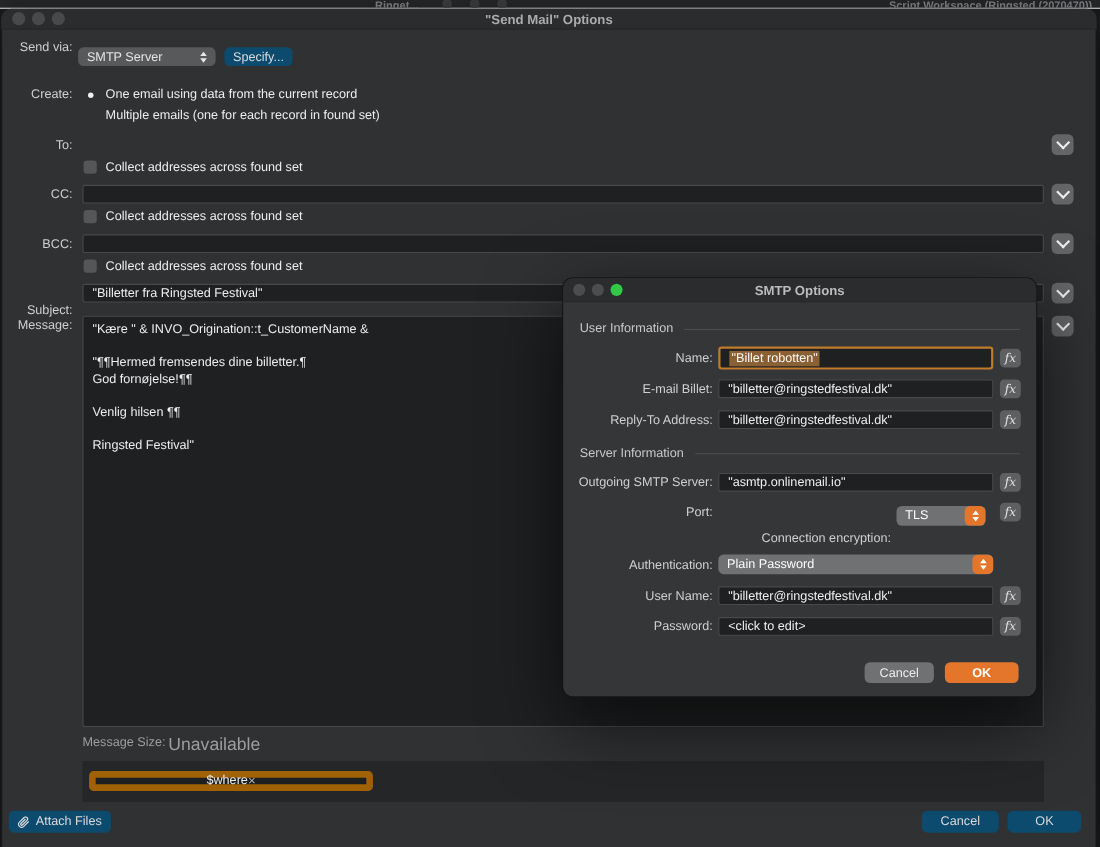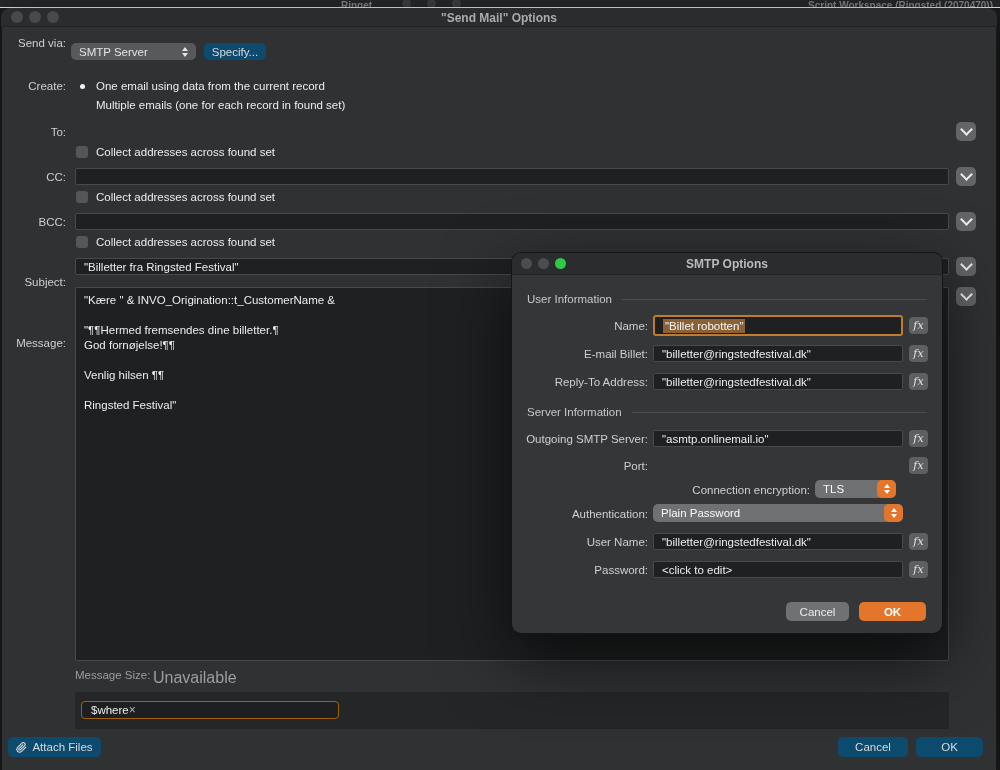--- a/index.html
+++ b/index.html
@@ -41,22 +41,22 @@
   .arr{display:flex;flex-direction:column;gap:2px;align-items:center;}
   .arr i{display:block;width:0;height:0;border-left:3.5px solid transparent;border-right:3.5px solid transparent;}
   .arr .up{border-bottom:4px solid #e8e8e8;}
   .arr .dn{border-top:4px solid #e8e8e8;}
 
   #message-box{white-space:pre-line;align-items:flex-start !important;padding-top:5px !important;
     line-height:15px;white-space:pre-line;}
   .dim{color:#9b9d9e;}
 
   #attach-band{background:#242627;}
-  #attach-chip{background:#1d1f20;border:1px solid #a16207;border-radius:4px;color:#eceded;
-    font-size:11.5px;display:flex;align-items:center;justify-content:flex-start;padding:0 9px;}
+  #attach-chip{background:#1d1f20;border:6px solid #a16207;border-radius:4px;color:#eceded;
+    font-size:11.5px;display:flex;align-items:center;justify-content:center;padding:0 9px;}
   #attach-chip .x{color:#b4b5b6;font-size:12px;}
 
   
   #dlg{left:512px;top:253px;width:430px;height:380px;background:#343637;border-radius:9px;
     box-shadow:0 0 0 1px #141516,0 24px 70px rgba(0,0,0,.65);}
   #dlg-titlebar{left:512px;top:253px;width:430px;height:22px;background:#2a2c2d;
     border-radius:9px 9px 0 0;border-bottom:1px solid #222425;}
   #dlg-title{left:512px;top:257px;width:430px;text-align:center;font-size:12px;font-weight:600;color:#b9bbbc;}
   .section{display:flex;align-items:center;gap:10px;}
   .section .stxt{color:#c6c8c9;font-size:11.5px;white-space:nowrap;}
@@ -153,21 +153,21 @@
   
   <div class="abs lbl" style="left:0;top:261px;width:66px;margin-top:15px;">Subject:</div>
   <div class="abs field" style="left:75px;top:258px;width:874px;height:17px;">
     <span>"Billetter fra Ringsted Festival"</span>
   </div>
   <div class="abs chevbtn" style="left:956px;top:257px;width:20px;height:19px;">
     <span class="chev"></span>
   </div>
 
   
-  <div class="abs lbl" style="left:0;top:290px;width:66px;margin-top:47px;">Message:</div>
+  <div class="abs lbl" style="left:0;top:290px;width:66px;">Message:</div>
   <div class="abs field" id="message-box" style="left:75px;top:287px;width:874px;height:374px;"><span style="white-space:pre-line;">"Kære " &amp; INVO_Origination::t_CustomerName &amp;
 
 "¶¶Hermed fremsendes dine billetter.¶
 God fornøjelse!¶¶
 
 Venlig hilsen ¶¶
 
 Ringsted Festival"</span></div>
   <div class="abs chevbtn" style="left:956px;top:287px;width:20px;height:19px;">
     <span class="chev"></span>
@@ -249,21 +249,21 @@
     <span>"asmtp.onlinemail.io"</span>
   </div>
   <div class="abs fx" style="left:909px;top:430px;width:19px;height:17px;">fx</div>
 
   
   <div class="abs lbl" style="left:516px;top:460px;width:132px;">Port:</div>
   <div class="abs fx" style="left:909px;top:457px;width:19px;height:17px;">fx</div>
 
   
   <div class="abs lbl" style="left:650px;top:484px;width:160px;">Connection encryption:</div>
-  <div class="abs popup2" style="left:815px;top:480px;width:81px;height:18px;">
+  <div class="abs popup2" style="left:815px;top:460px;width:81px;height:18px;">
     <span>TLS</span>
     <span class="cap">
       <span class="arr">
           <i class="up"></i>
           <i class="dn"></i>
         </span>
     </span>
   </div>
 
   

